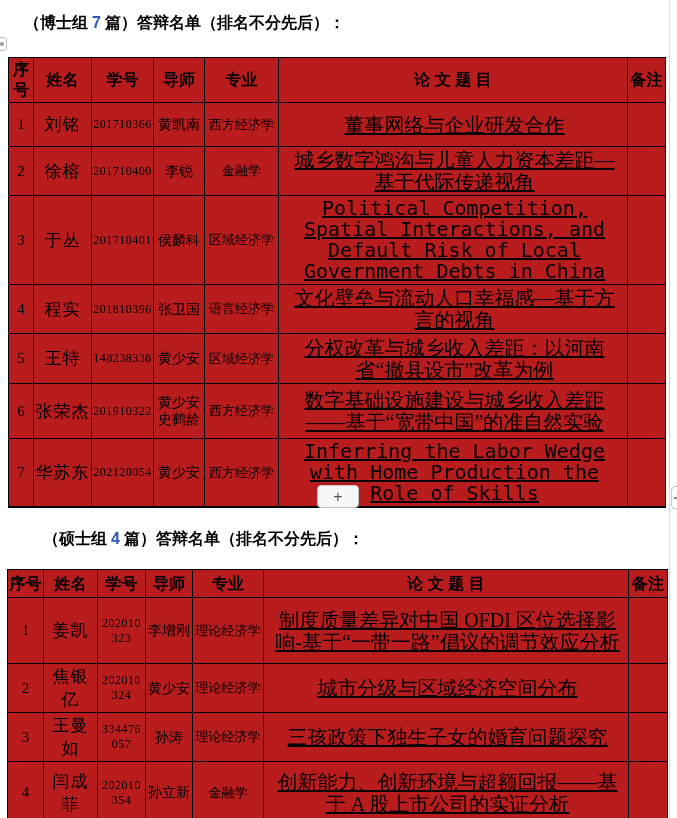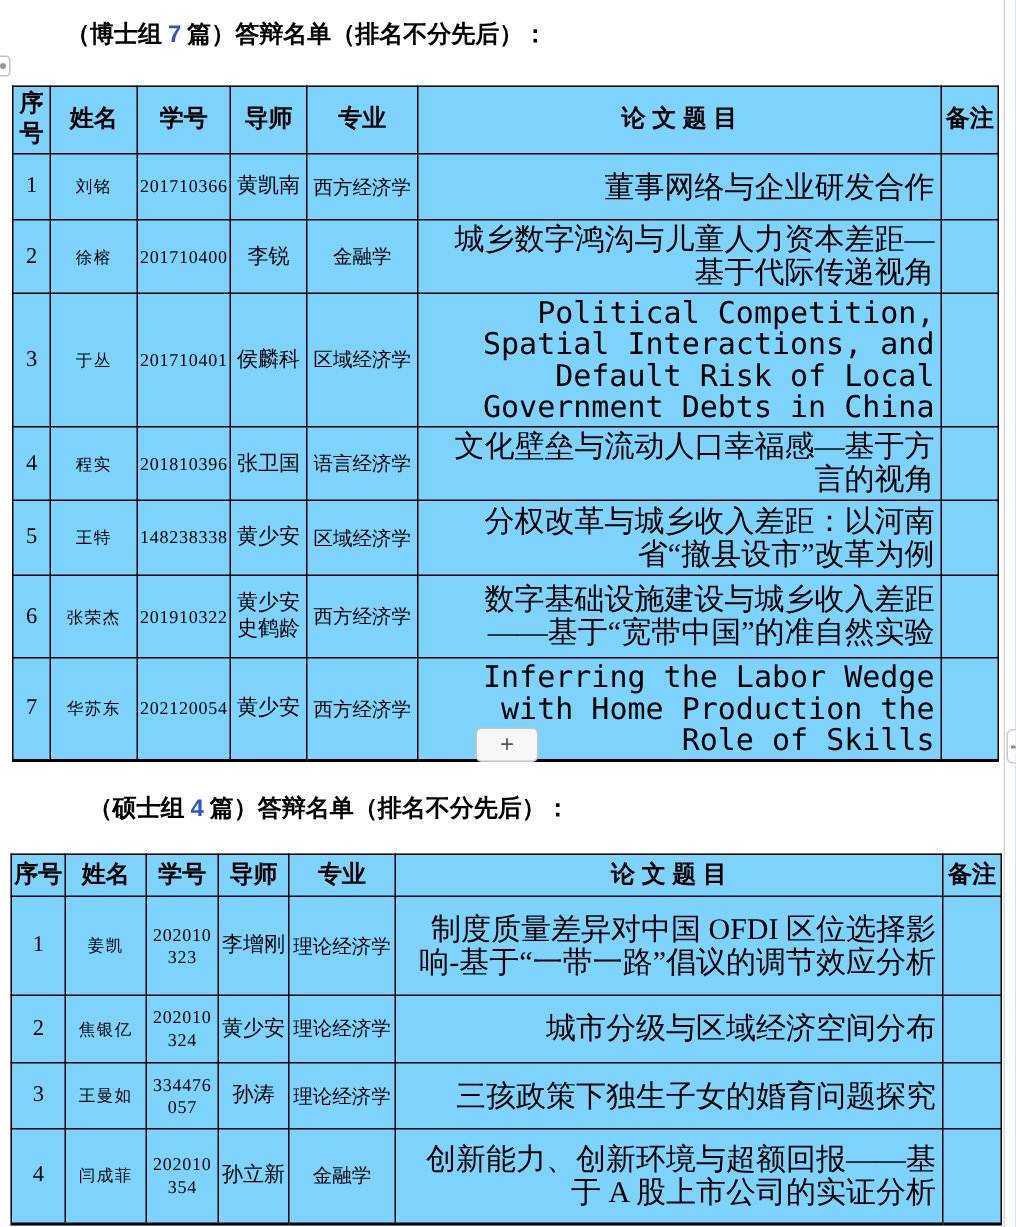--- a/index.html
+++ b/index.html
@@ -7,40 +7,40 @@
     width:677px;height:818px;position:relative;overflow:hidden;
     background:#ffffff;color:#000;
     font-family:"Liberation Serif","DejaVu Serif",serif;
   }
   
   .sec-title{
     position:absolute;white-space:nowrap;
     font-family:"Liberation Sans","DejaVu Sans",sans-serif;
     font-weight:bold;font-size:16px;color:#000;
   }
-  #title1{left:44px;top:13px;}
-  #title2{left:59px;top:529px;}
+  #title1{left:24px;top:13px;}
+  #title2{left:43px;top:529px;}
   .count{font-family:"Liberation Sans",sans-serif;font-weight:bold;margin:0 4px;}
 
   
-  table{position:absolute;border-collapse:collapse;table-layout:fixed;background:#7dd3fc;}
+  table{position:absolute;border-collapse:collapse;table-layout:fixed;background:#b91c1c;}
   #table1{left:8px;top:57px;width:657px;}
   #table2{left:7px;top:569px;width:660px;}
   td,th{border:1px solid #000;vertical-align:middle;text-align:center;padding:1px;overflow:hidden;}
   tr:last-child td{border-bottom-width:2px;}
   th{
     font-family:"Liberation Sans","DejaVu Sans",sans-serif;
     font-size:16px;font-weight:bold;line-height:20px;padding:1px 0;
   }
   .c-no{font-size:15px;}
-  .c-name{font-size:11px;letter-spacing:1px;}
+  .c-name{font-size:17px;letter-spacing:1px;}
   .c-sid{font-size:12px;word-break:break-all;line-height:15px;letter-spacing:0.5px;}
   .c-adv{font-size:14px;line-height:17px;margin-top:48px;}
   .c-major{font-size:13px;}
-  .c-title{text-align:right;font-size:20px;line-height:22px;padding:2px 4px 2px 7px;}
+  .c-title{text-align:center;font-size:20px;line-height:22px;padding:2px 4px 2px 7px;text-decoration:underline;}
   .c-title.latin{font-family:"DejaVu Sans Mono","Liberation Mono",monospace;font-size:20px;line-height:21px;}
   .c-note{font-size:14px;}
 
   
   #table1 tr:nth-child(1){height:45px;}
   #table1 tr:nth-child(2){height:44px;}
   #table1 tr:nth-child(3){height:48px;}
   #table1 tr:nth-child(4){height:80px;}
   #table1 tr:nth-child(5){height:42px;}
   #table1 tr:nth-child(6){height:50px;}

